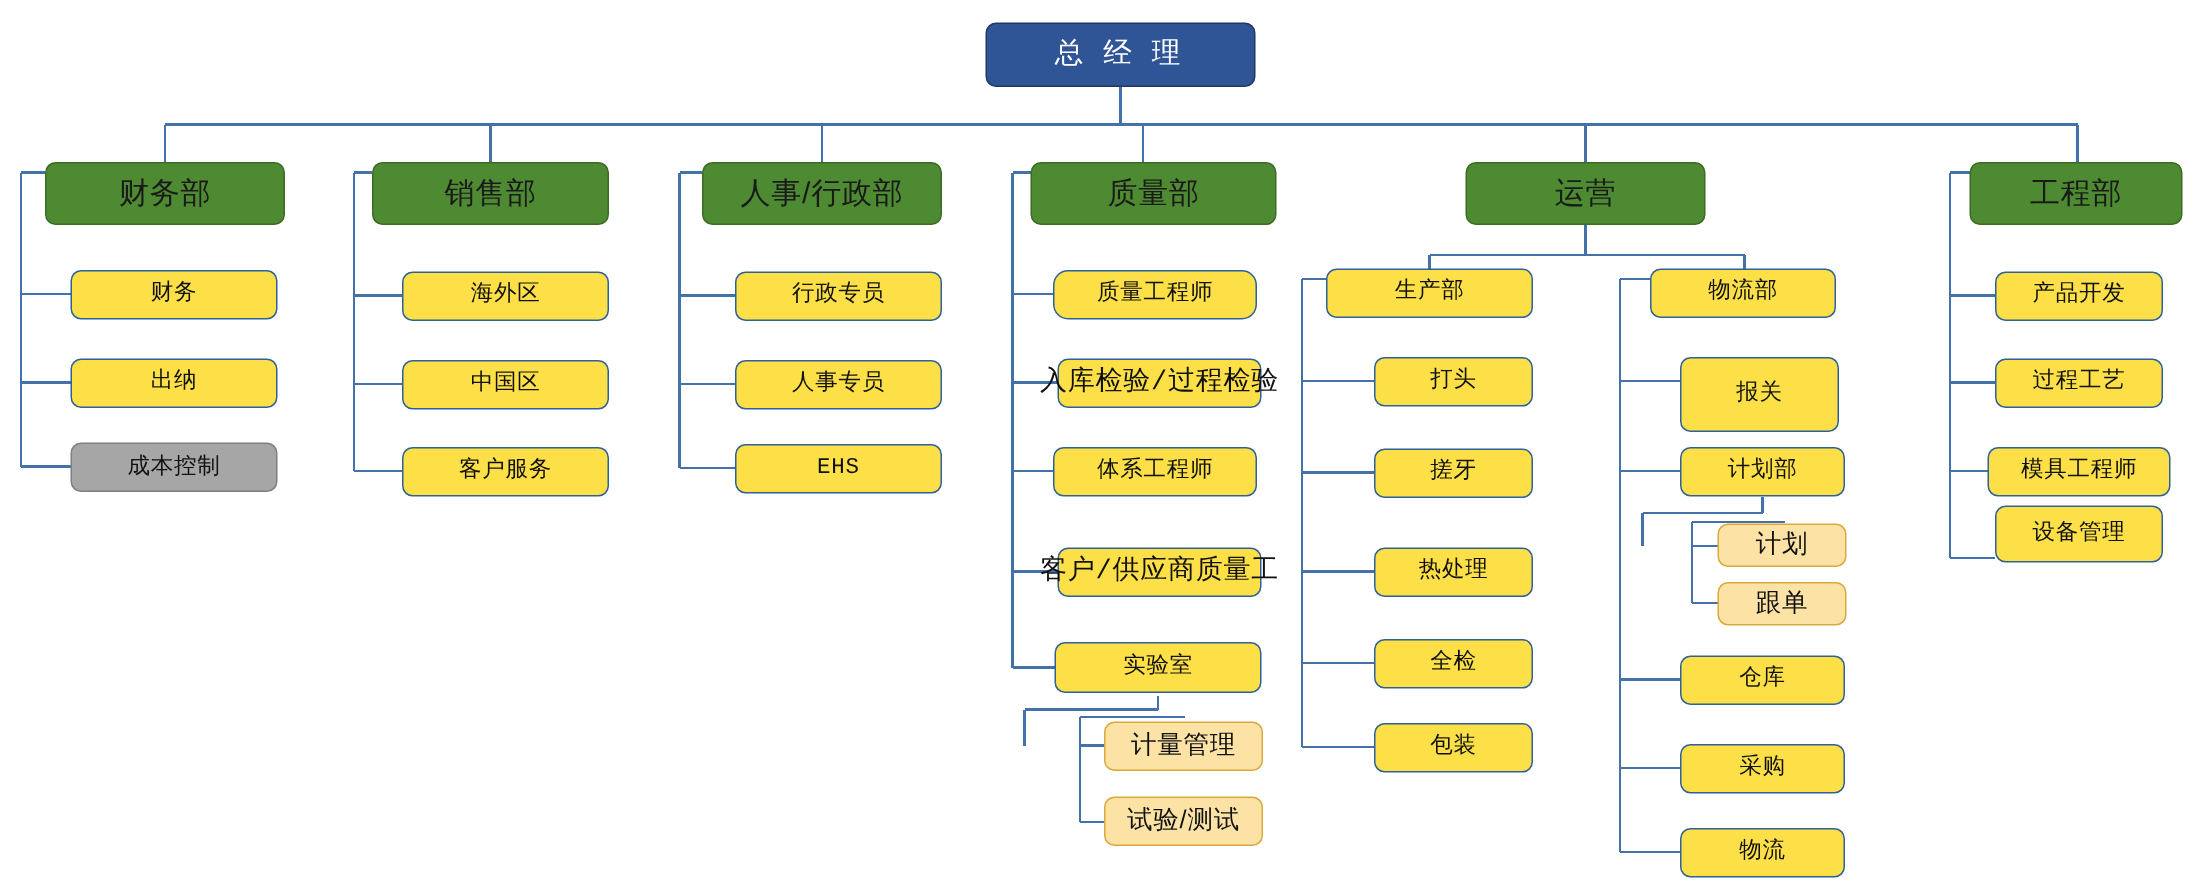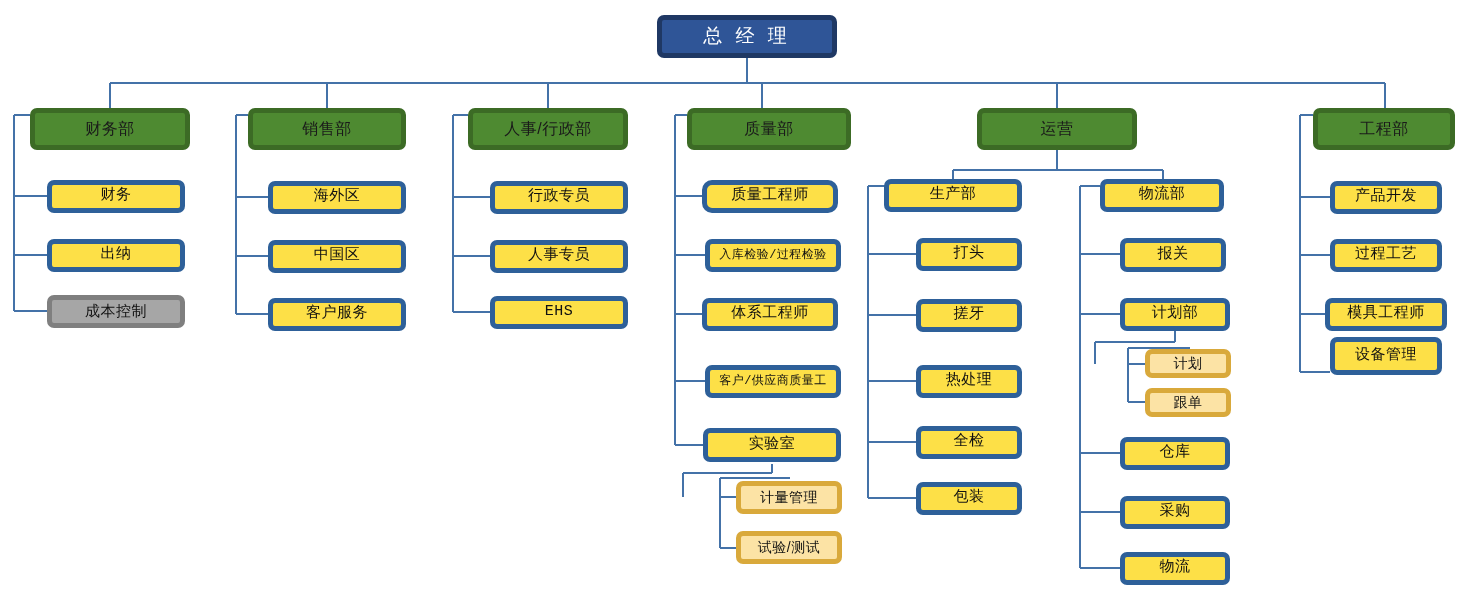--- a/index.html
+++ b/index.html
@@ -26,59 +26,59 @@
     pointer-events: none;
   }
   .node {
     position: absolute;
     box-sizing: border-box;
     display: flex;
     align-items: center;
     justify-content: center;
     text-align: center;
     border-radius: 7px;
-    border: 5px solid #a3a3a3;
+    border: 1px solid #a3a3a3;
     line-height: 1.1;
     white-space: nowrap;
     letter-spacing: 0.5px;
   }
   .node.root {
     background: #2F5597;
     border-color: #1F3864;
     color: #ffffff;
     font-size: 19px;
     letter-spacing: 4px;
   }
   .node.dept {
     background: #4E8A31;
     border-color: #3C6B25;
     color: #1a1a1a;
-    font-size: 16px;
+    font-size: 20px;
   }
   .node.sub {
     background: #fde047;
     border-color: #2E6099;
     color: #111111;
     font-size: 15px;
     font-family: Liberation Mono, monospace;
   }
   .node.sub.small {
-    font-size: 12px;
+    font-size: 18px;
   }
   .node.gray {
     background: #A6A6A6;
     border-color: #7F7F7F;
     color: #111111;
     font-size: 15px;
   }
   .node.yellow {
     background: #FCE3A5;
     border-color: #D9A93B;
     color: #111111;
-    font-size: 14px;
+    font-size: 17px;
   }
 </style>
 </head>
 <body>
 
 <div id="chart-root">
 
   <svg id="connectors" viewBox="0 0 1466 592" xmlns="http://www.w3.org/2000/svg">
     <g stroke="#4472A8" stroke-width="1.6" fill="none" shape-rendering="crispEdges">
 
@@ -194,21 +194,21 @@
   <div class="node dept" style="left:977px; top:108px; width:160px; height:42px;">运营</div>
 
   <div class="node sub" style="left:884px; top:179px; width:138px; height:33px;">生产部</div>
   <div class="node sub" style="left:916px; top:238px; width:106px; height:33px;">打头</div>
   <div class="node sub" style="left:916px; top:299px; width:106px; height:33px;">搓牙</div>
   <div class="node sub" style="left:916px; top:365px; width:106px; height:33px;">热处理</div>
   <div class="node sub" style="left:916px; top:426px; width:106px; height:33px;">全检</div>
   <div class="node sub" style="left:916px; top:482px; width:106px; height:33px;">包装</div>
 
   <div class="node sub" style="left:1100px; top:179px; width:124px; height:33px;">物流部</div>
-  <div class="node sub" style="left:1120px; top:238px; width:106px; height:34px;">报关</div>
+  <div class="node sub" style="left:1120px; top:238px; width:106px; height:50px;">报关</div>
   <div class="node sub" style="left:1120px; top:298px; width:110px; height:33px;">计划部</div>
   <div class="node sub" style="left:1120px; top:496px; width:110px; height:33px;">采购</div>
   <div class="node sub" style="left:1120px; top:437px; width:110px; height:33px;">仓库</div>
   <div class="node sub" style="left:1120px; top:552px; width:110px; height:33px;">物流</div>
   <div class="node yellow" style="left:1145px; top:349px; width:86px; height:29px;">计划</div>
   <div class="node yellow" style="left:1145px; top:388px; width:86px; height:29px;">跟单</div>
 
   <div class="node dept" style="left:1313px; top:108px; width:142px; height:42px;">工程部</div>
   <div class="node sub" style="left:1330px; top:181px; width:112px; height:33px;">产品开发</div>
   <div class="node sub" style="left:1330px; top:239px; width:112px; height:33px;">过程工艺</div>

